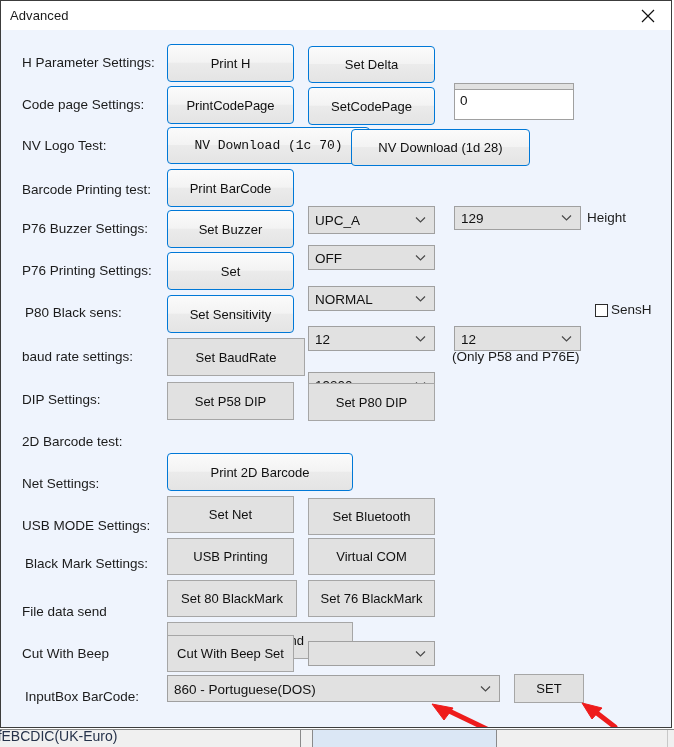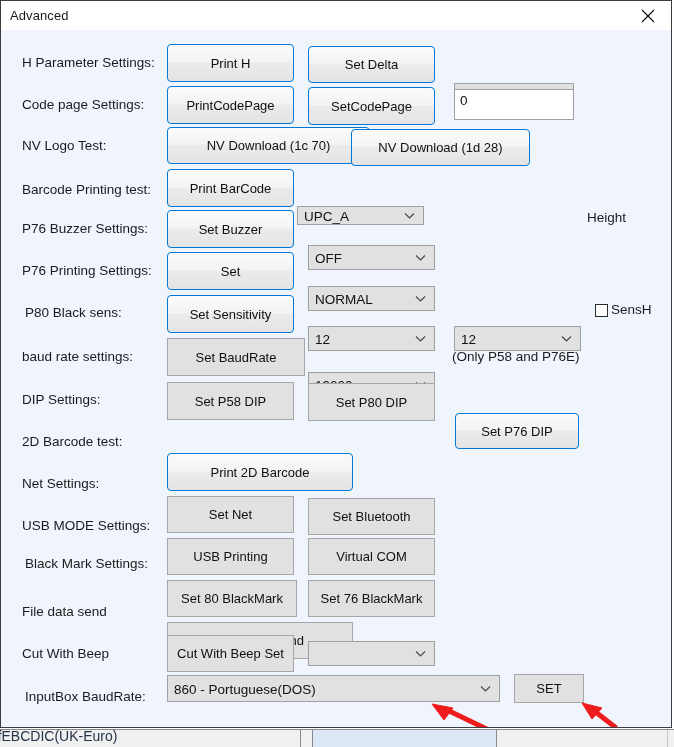--- a/index.html
+++ b/index.html
@@ -164,27 +164,33 @@
     </div>
 
     <div class="lbl" style="left:21px;top:67px;">Code page Settings:</div>
     <div class="btn themed" style="left:166px;top:56px;width:127px;height:38px;">PrintCodePage</div>
     <div class="btn themed" style="left:307px;top:57px;width:127px;height:38px;">SetCodePage</div>
     <div class="textbox" style="left:453px;top:59px;width:120px;height:31px;">
       <span class="tv">0</span>
     </div>
 
     <div class="lbl" style="left:21px;top:108px;">NV Logo Test:</div>
-    <div class="btn themed" style="left:166px;top:97px;width:203px;height:37px;">NV Download (1c 70)</div>
+    <div class="btn themed" style="left:166px;top:97px;width:203px;height:37px;font-family:Liberation Mono, monospace;">NV Download (1c 70)</div>
     <div class="btn themed" style="left:350px;top:99px;width:179px;height:37px;">NV Download (1d 28)</div>
 
     <div class="lbl" style="left:21px;top:152px;">Barcode Printing test:</div>
     <div class="btn themed" style="left:166px;top:139px;width:127px;height:38px;">Print BarCode</div>
-    <div class="combo" style="left:296px;top:176px;width:127px;height:19px;">
+    <div class="combo" style="left:307px;top:176px;width:127px;height:28px;">
       <span class="cv">UPC_A</span>
+      <svg class="carat" viewBox="0 0 11 7">
+          <path d="M1 1 L5.5 5.5 L10 1" stroke="#4a4a4a" stroke-width="1.2" fill="none"></path>
+        </svg>
+    </div>
+    <div class="combo" style="left:453px;top:176px;width:127px;height:24px;">
+      <span class="cv">129</span>
       <svg class="carat" viewBox="0 0 11 7">
           <path d="M1 1 L5.5 5.5 L10 1" stroke="#4a4a4a" stroke-width="1.2" fill="none"></path>
         </svg>
     </div>
     <div class="plain" style="left:586px;top:180px;">Height</div>
 
     <div class="lbl" style="left:21px;top:191px;">P76 Buzzer Settings:</div>
     <div class="btn themed" style="left:166px;top:180px;width:127px;height:38px;">Set Buzzer</div>
     <div class="combo" style="left:307px;top:215px;width:127px;height:25px;">
       <span class="cv">OFF</span>
@@ -227,21 +233,20 @@
       <span class="cv">19200</span>
       <svg class="carat" viewBox="0 0 11 7">
           <path d="M1 1 L5.5 5.5 L10 1" stroke="#4a4a4a" stroke-width="1.2" fill="none"></path>
         </svg>
     </div>
     <div class="plain" style="left:451px;top:319px;">(Only P58 and P76E)</div>
 
     <div class="lbl" style="left:21px;top:362px;">DIP Settings:</div>
     <div class="btn classic" style="left:166px;top:352px;width:127px;height:38px;">Set P58 DIP</div>
     <div class="btn classic" style="left:307px;top:353px;width:127px;height:38px;">Set P80 DIP</div>
-    <div class="btn themed" style="left:454px;top:383px;width:124px;height:36px;">Set P76 DIP</div>
 
     <div class="lbl" style="left:21px;top:404px;">2D Barcode test:</div>
     <div class="btn themed" style="left:166px;top:423px;width:186px;height:38px;">Print 2D Barcode</div>
 
     <div class="lbl" style="left:21px;top:446px;">Net Settings:</div>
     <div class="btn classic" style="left:166px;top:466px;width:127px;height:37px;">Set Net</div>
     <div class="btn classic" style="left:307px;top:468px;width:127px;height:37px;">Set Bluetooth</div>
 
     <div class="lbl" style="left:21px;top:488px;">USB MODE Settings:</div>
     <div class="btn classic" style="left:166px;top:508px;width:127px;height:37px;">USB Printing</div>
@@ -256,21 +261,21 @@
 
     <div class="lbl" style="left:21px;top:616px;">Cut With Beep</div>
     <div class="btn classic" style="left:166px;top:605px;width:127px;height:37px;">Cut With Beep Set</div>
     <div class="combo" style="left:307px;top:611px;width:127px;height:25px;">
       <span class="cv"></span>
       <svg class="carat" viewBox="0 0 11 7">
           <path d="M1 1 L5.5 5.5 L10 1" stroke="#4a4a4a" stroke-width="1.2" fill="none"></path>
         </svg>
     </div>
 
-    <div class="lbl" style="left:24px;top:659px;">InputBox BaudRate:</div>
+    <div class="lbl" style="left:24px;top:659px;">InputBox BarCode:</div>
     <div class="combo" style="left:166px;top:645px;width:333px;height:27px;text-align:right;">
       <span class="cv">860 - Portuguese(DOS)</span>
       <svg class="carat" viewBox="0 0 11 7">
           <path d="M1 1 L5.5 5.5 L10 1" stroke="#4a4a4a" stroke-width="1.2" fill="none"></path>
         </svg>
     </div>
     <div class="btn classic" style="left:513px;top:644px;width:70px;height:29px;">SET</div>
 
     <svg class="arrow" style="left:428px;top:672px;" width="72" height="36" viewBox="0 0 72 36">
       <g stroke="#ee1c1c" fill="#ee1c1c">

